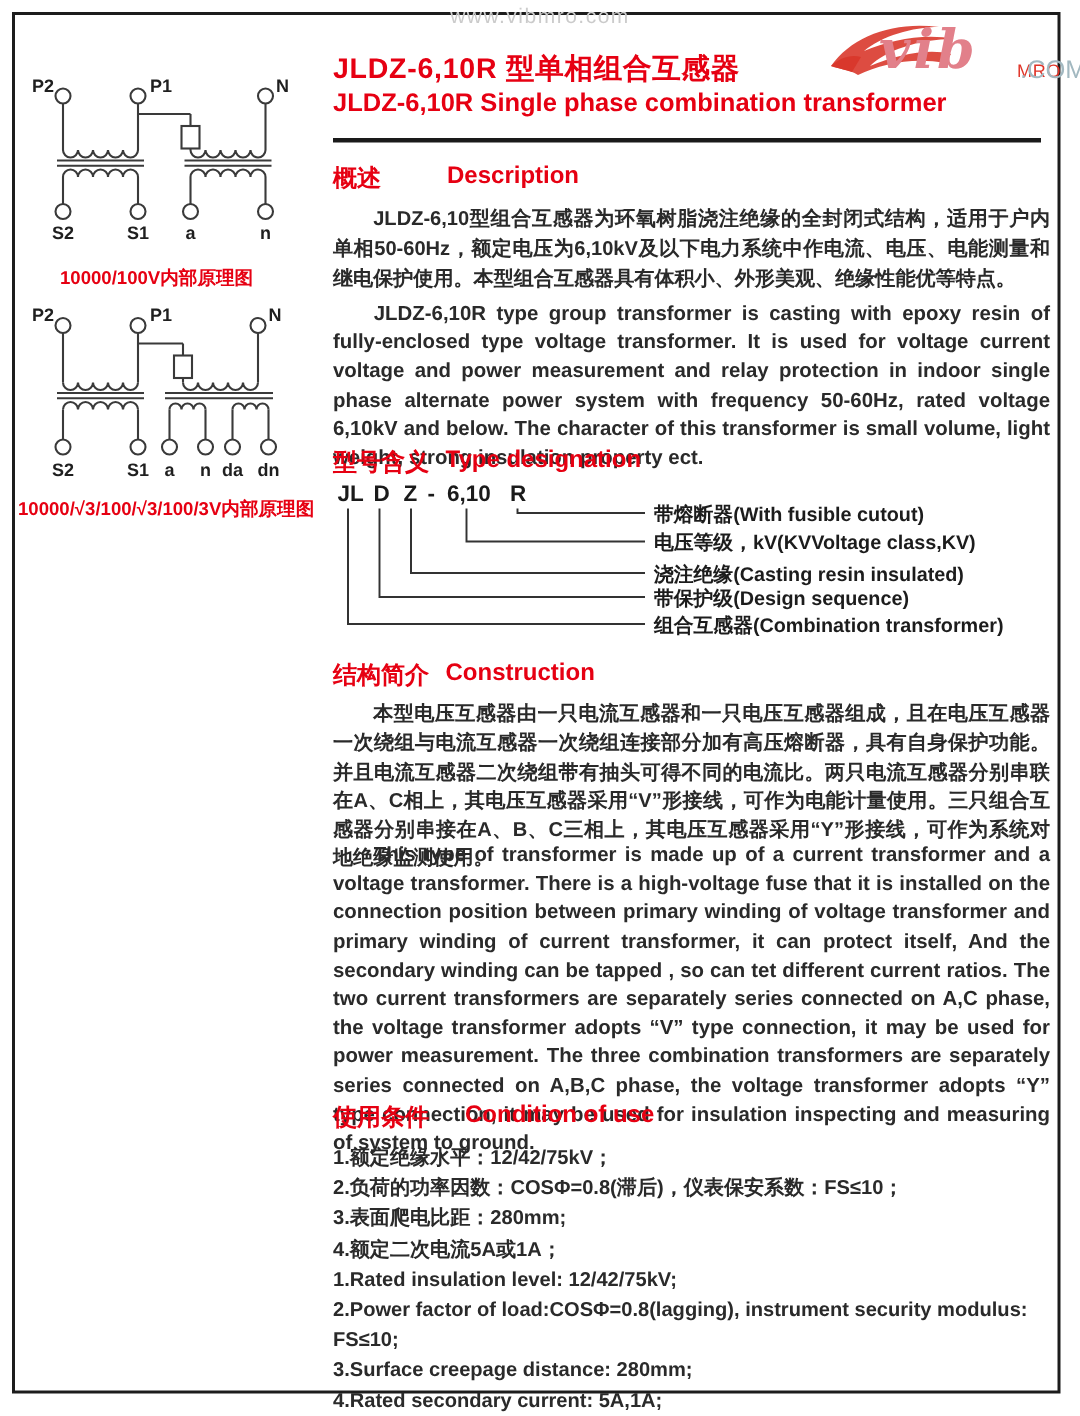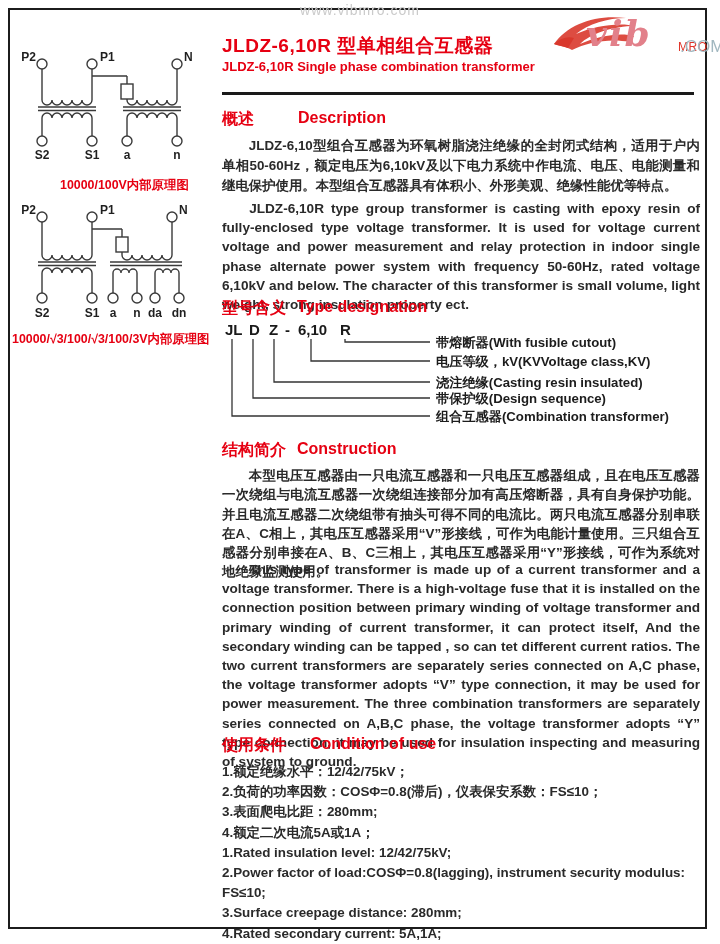--- a/index.html
+++ b/index.html
@@ -32,21 +32,21 @@
     font-weight:normal; font-size:12px; color:#e03428; letter-spacing:.5px;margin-left:28px;
   }
   .logo .com {
     position:absolute; left:132px; top:27px;
     font-size:17px; color:#a2b8c0;
   }
   
   .right { position:absolute; left:222px; top:0; width:482px; height:944px; }
   .right > * { position:absolute; left:0; }
   .title-zh { top:33px; font-size:19px; font-weight:bold; color:#e60012; letter-spacing:.5px; }
-  .title-en { top:59px; font-size:13px; font-weight:bold; color:#e60012; }
+  .title-en { top:59px; font-size:17px; font-weight:bold; color:#e60012; }
   .rule { top:92px; width:472px; height:2.5px; background:#1a1a1a; }
   .sec-head { display:flex; gap:11px; font-size:16px; font-weight:bold; color:#e60012; }
   .sec-head.s1 { top:109px;gap:44px; }
   .sec-head.s2 { top:298px; }
   .sec-head.s3 { top:440px; }
   .sec-head.s4 { top:735px;gap:24px; }
   p.body-zh, p.body-en {
     width:478px; font-weight:bold; color:#2a2a2a;
     text-indent:2em; text-align:justify;
   }
@@ -67,21 +67,21 @@
   }
   
   .cond { top:762px; width:478px; }
   .cond div { font-size:13.4px; font-weight:bold; color:#2a2a2a; line-height:20.2px; }
   
   .diag { position:absolute; }
   .diag svg text { font-size:12px; font-weight:bold; fill:#1f1f1f; font-family:"Liberation Sans",sans-serif; }
   .d1 { left:12px; top:50px; }
   .d2 { left:12px; top:203px; }
   .cap { position:absolute; font-size:12.4px; font-weight:bold; color:#e60012; white-space:nowrap; }
-  .cap1 { left:40px; top:177px;margin-left:20px; }
+  .cap1 { left:40px; top:177px; }
   .cap2 { left:12px; top:331px; }
 </style>
 </head>
 <body>
 
 <div class="frame"></div>
 
 <div class="watermark">www.vibmro.com</div>
 
 <div class="logo">

